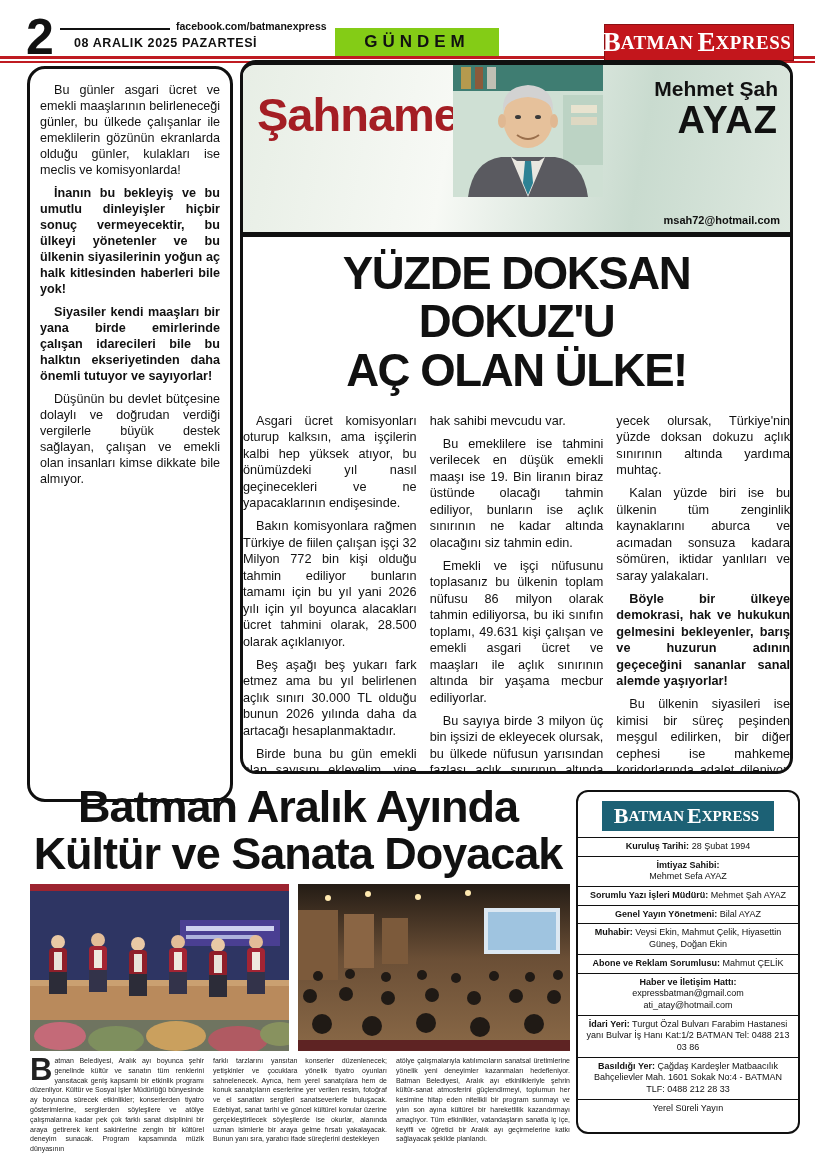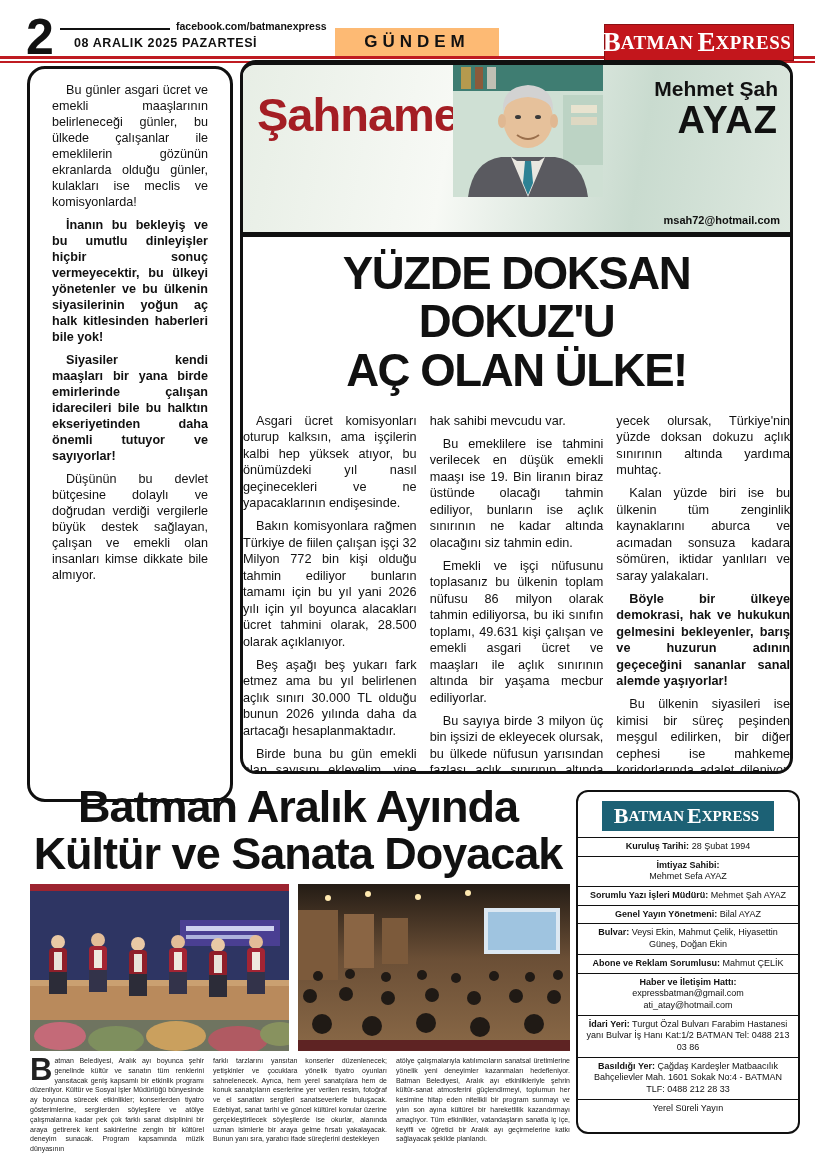--- a/index.html
+++ b/index.html
@@ -3,32 +3,32 @@
 <meta charset="utf-8">
 <style>
   html,body{margin:0;padding:0;background:#e8e8e8;}
   .page{position:relative;width:815px;height:1169px;background:#ffffff;margin:0 auto;
         font-family:"Liberation Sans",sans-serif;color:#111;overflow:hidden;}
   
   .page-num{position:absolute;left:26px;top:8px;font-size:50px;font-weight:900;letter-spacing:-2px;}
   .fb-rule{position:absolute;left:60px;top:28px;width:110px;height:2px;background:#111;}
   .fb-text{position:absolute;left:176px;top:20px;font-size:10.5px;font-weight:600;}
   .date{position:absolute;left:74px;top:36px;font-size:12.5px;font-weight:700;letter-spacing:.6px;}
-  .section-box{position:absolute;left:335px;top:28px;width:164px;height:28px;background:#fdba74;
+  .section-box{position:absolute;left:335px;top:28px;width:164px;height:28px;background:#84cc16;
                text-align:center;font-size:17px;font-weight:800;letter-spacing:5px;line-height:28px;}
   .red-rule-a{position:absolute;left:0;top:56px;width:815px;height:3px;background:#bf1b21;}
   .red-rule-b{position:absolute;left:0;top:61px;width:815px;height:1.5px;background:#bf1b21;}
   .brand{position:absolute;left:604px;top:24px;width:188px;height:35px;background:#c3161c;
          border:1px solid #8c1013;color:#fff;display:flex;align-items:center;justify-content:center;
          font-family:"Liberation Serif",serif;font-weight:700;white-space:nowrap;}
   .brand .big{font-size:27px;line-height:1;}
   .brand .sml{font-size:19px;line-height:1;letter-spacing:.5px;margin-right:4px;}
   
   .left-box{position:absolute;left:27px;top:66px;width:206px;height:736px;border:3px solid #101010;
-            border-radius:18px;box-sizing:border-box;padding:7px 22px;
+            border-radius:18px;box-sizing:border-box;padding:7px 10px;
             font-size:12.6px;line-height:1.27;text-align:justify;}
   .left-box p{margin:7px 0;text-indent:14px;}
   .left-box p.b{font-weight:700;}
   
   .art-box{position:absolute;left:240px;top:60px;width:553px;height:714px;border:3px solid #101010;
            border-top-width:5px;border-radius:16px;box-sizing:border-box;overflow:hidden;background:#fff;}
   .sah-head{position:relative;height:167px;
             background:linear-gradient(100deg,#e7eee5 0%,#f7f9f5 38%,#c9dbcf 72%,#dde8df 100%);}
   .sah-title{position:absolute;left:14px;top:22px;font-size:47px;font-weight:800;color:#a41e24;letter-spacing:-1px;}
   .portrait{position:absolute;left:210px;top:0;}
@@ -266,21 +266,21 @@
         <span class="big">E</span>
         <span class="sml">XPRESS</span>
     </div>
     <div class="mrow"><span class="lab">Kuruluş Tarihi:</span> <span>28 Şubat 1994</span></div>
     <div class="mrow">
         <span class="lab blk">İmtiyaz Sahibi:</span>
         <span class="blk">Mehmet Sefa AYAZ</span>
       </div>
     <div class="mrow"><span class="lab">Sorumlu Yazı İşleri Müdürü:</span> <span>Mehmet Şah AYAZ</span></div>
     <div class="mrow"><span class="lab">Genel Yayın Yönetmeni:</span> <span>Bilal AYAZ</span></div>
-    <div class="mrow"><span class="lab">Bulvar:</span> <span>Veysi Ekin, Mahmut Çelik, Hiyasettin Güneş, Doğan Ekin</span></div>
+    <div class="mrow"><span class="lab">Muhabir:</span> <span>Veysi Ekin, Mahmut Çelik, Hiyasettin Güneş, Doğan Ekin</span></div>
     <div class="mrow"><span class="lab">Abone ve Reklam Sorumlusu:</span> <span>Mahmut ÇELİK</span></div>
     <div class="mrow">
         <span class="lab blk">Haber ve İletişim Hattı:</span>
         <span class="blk">expressbatman@gmail.com</span>
         <span class="blk">ati_atay@hotmail.com</span>
       </div>
     <div class="mrow"><span class="lab">İdari Yeri:</span> <span>Turgut Özal Bulvarı Farabim Hastanesi yanı Bulvar İş Hanı Kat:1/2 BATMAN Tel: 0488 213 03 86</span></div>
     <div class="mrow"><span class="lab">Basıldığı Yer:</span> <span>Çağdaş Kardeşler Matbaacılık Bahçelievler Mah. 1601 Sokak No:4 - BATMAN TLF: 0488 212 28 33</span></div>
     <div class="mrow"><span class="lab"></span> <span>Yerel Süreli Yayın</span></div>
     <div class="mast-space"></div>

